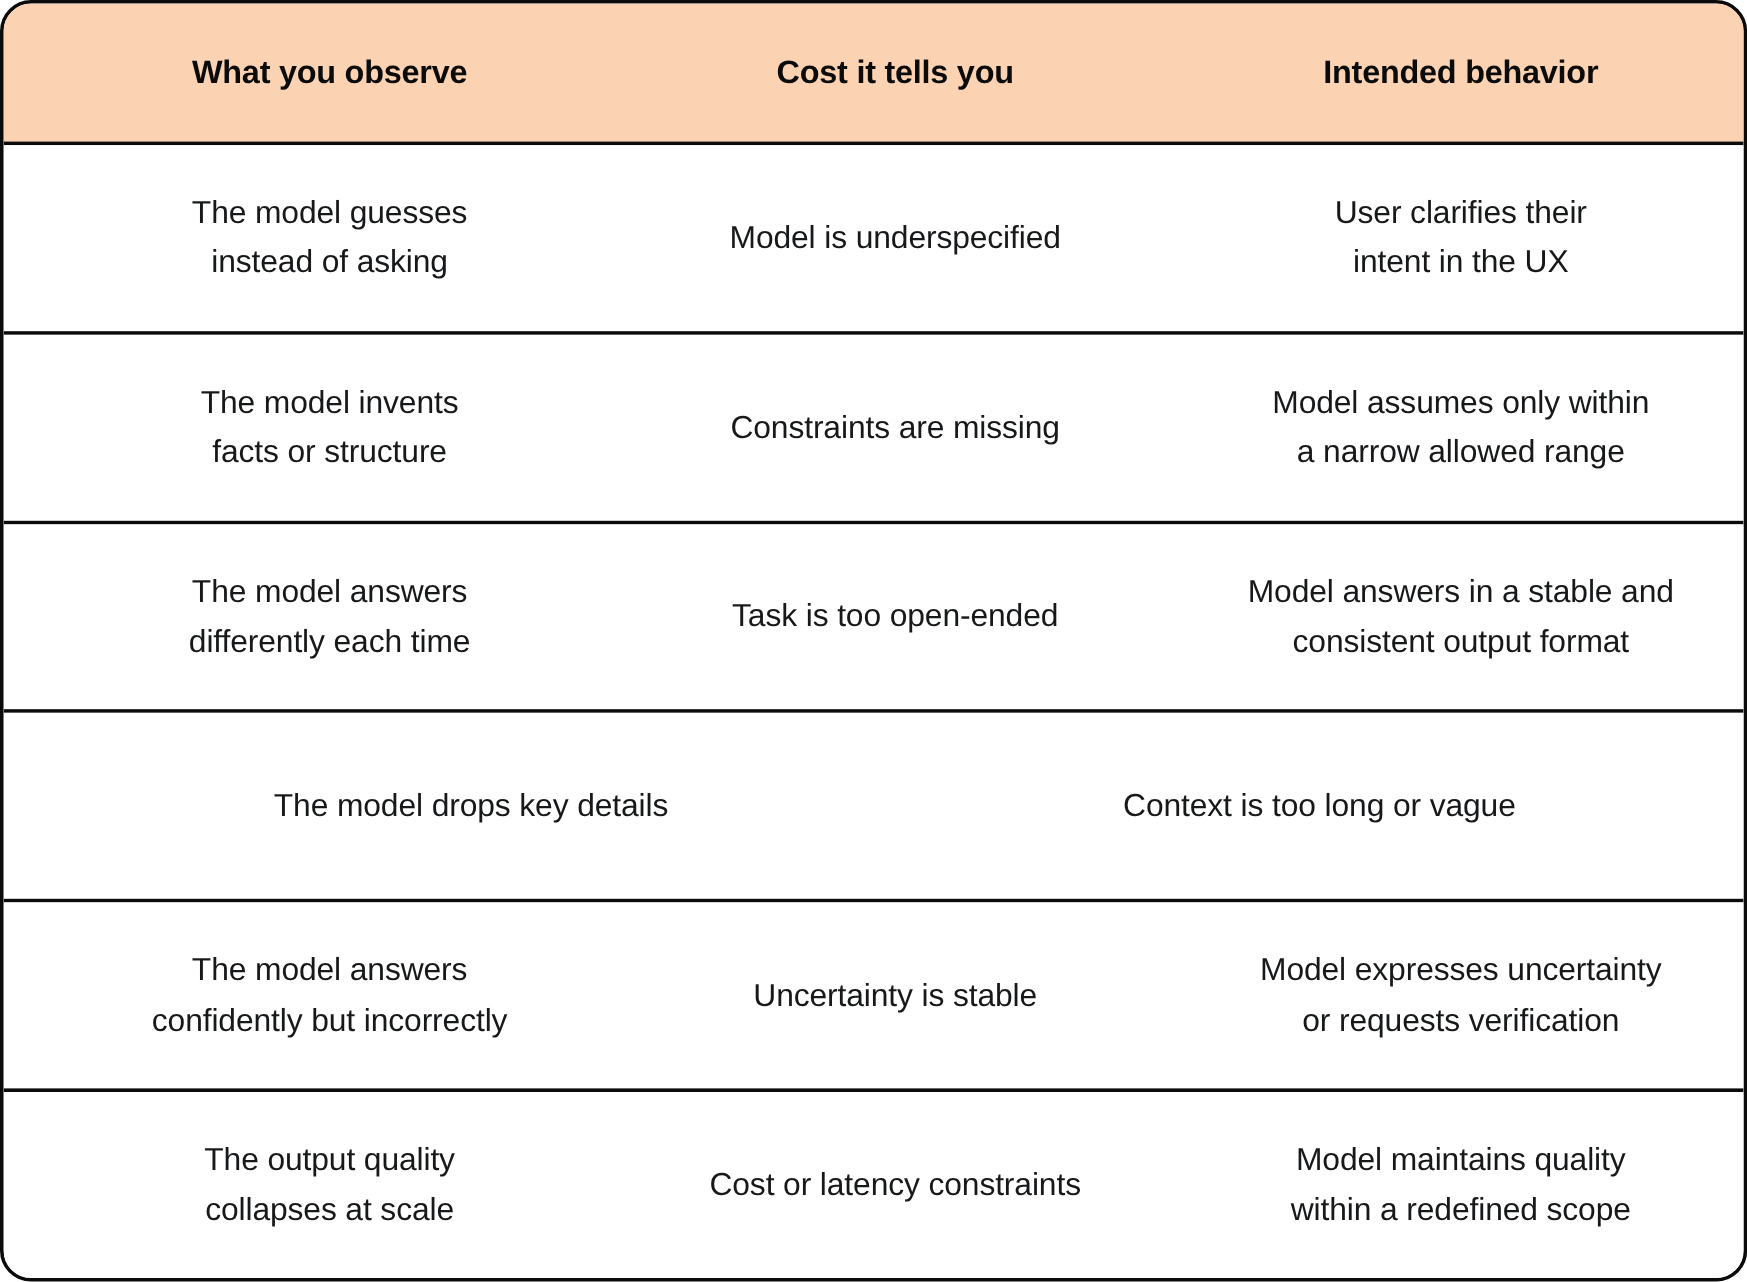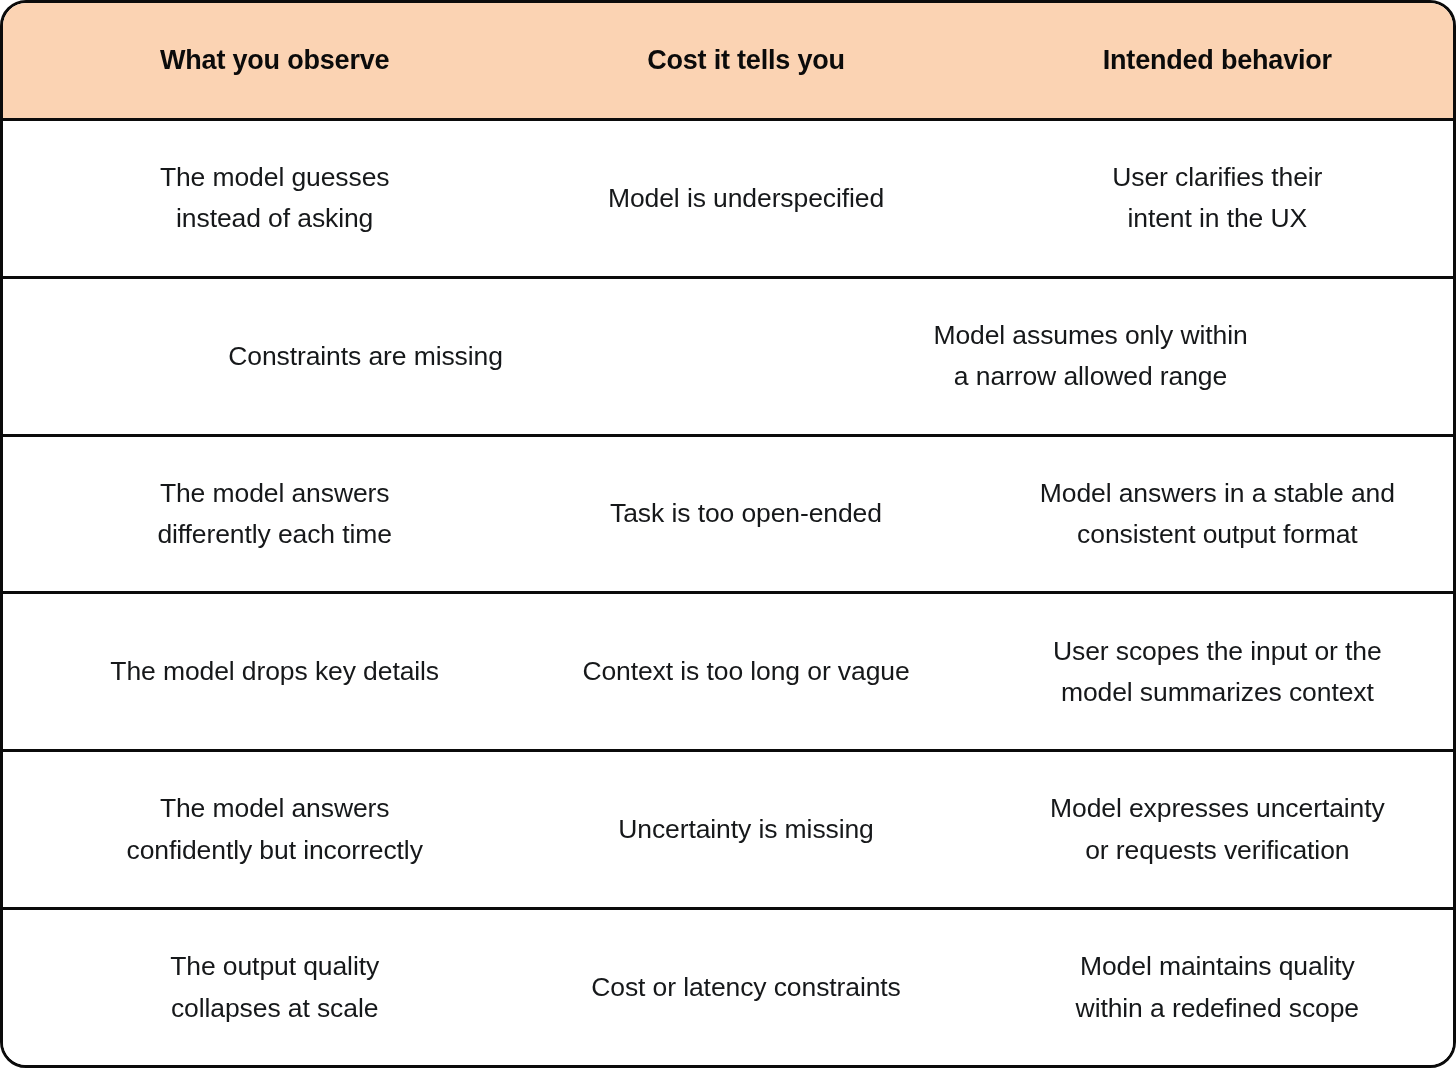--- a/index.html
+++ b/index.html
@@ -97,44 +97,44 @@
 
     <div class="table-row">
       <div class="cell col-observe">The model guesses
 instead of asking</div>
       <div class="cell col-tells">Model is underspecified</div>
       <div class="cell col-intended">User clarifies their
 intent in the UX</div>
     </div>
 
     <div class="table-row">
+      <div class="cell col-observe">The model invents
+facts or structure</div>
       <div class="cell col-tells">Constraints are missing</div>
       <div class="cell col-intended">Model assumes only within
 a narrow allowed range</div>
     </div>
 
     <div class="table-row">
       <div class="cell col-observe">The model answers
 differently each time</div>
       <div class="cell col-tells">Task is too open-ended</div>
       <div class="cell col-intended">Model answers in a stable and
 consistent output format</div>
     </div>
 
     <div class="table-row">
       <div class="cell col-observe">The model drops key details</div>
       <div class="cell col-tells">Context is too long or vague</div>
-      <div class="cell col-intended">User scopes the input or the
-model summarizes context</div>
     </div>
 
     <div class="table-row">
       <div class="cell col-observe">The model answers
 confidently but incorrectly</div>
-      <div class="cell col-tells">Uncertainty is missing</div>
+      <div class="cell col-tells">Uncertainty is stable</div>
       <div class="cell col-intended">Model expresses uncertainty
 or requests verification</div>
     </div>
 
     <div class="table-row">
       <div class="cell col-observe">The output quality
 collapses at scale</div>
       <div class="cell col-tells">Cost or latency constraints</div>
       <div class="cell col-intended">Model maintains quality
 within a redefined scope</div>

